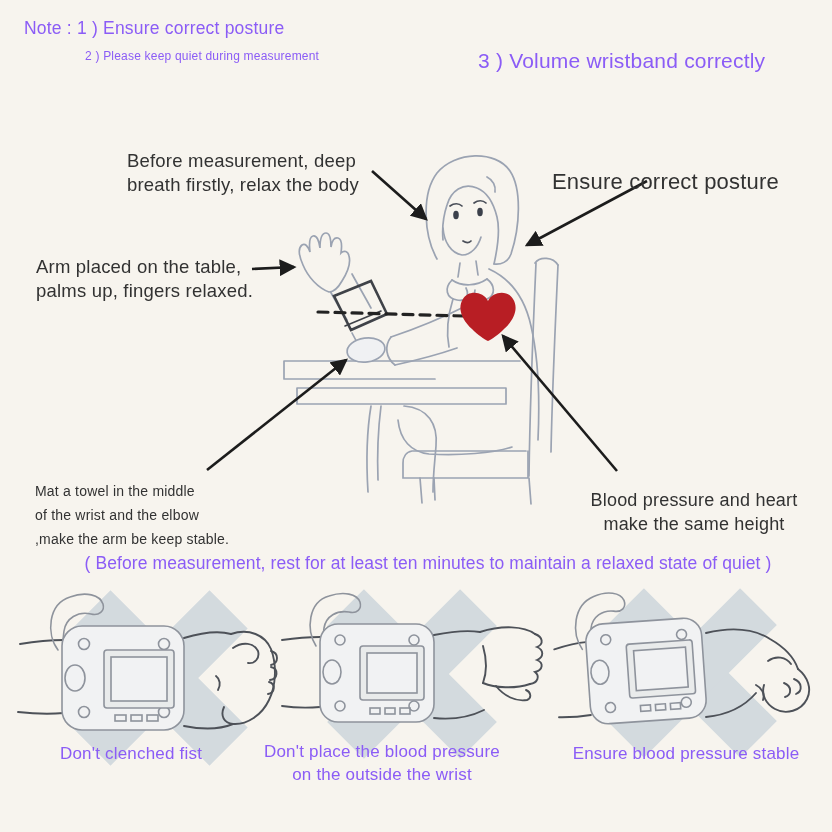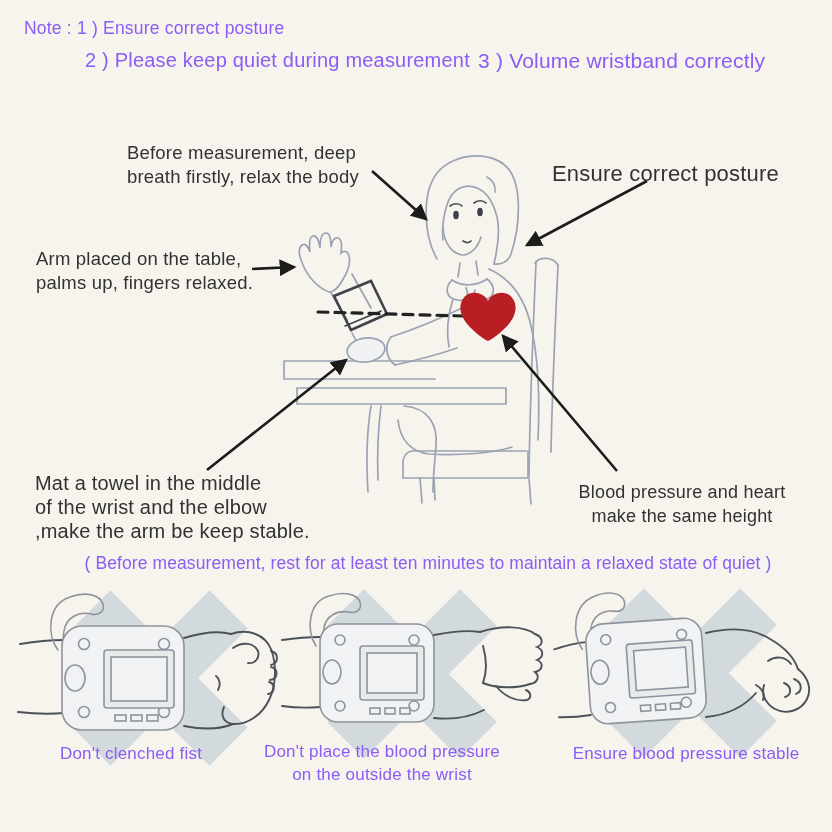--- a/index.html
+++ b/index.html
@@ -8,29 +8,29 @@
     background:#f7f4ee;
     font-family:"Liberation Sans", sans-serif;
     position:relative;overflow:hidden;
     color:#2f2f2f;
   }
   .abs{position:absolute;}
   .pre{white-space:pre-line;}
   
   .red{color:#8b5cf6;}
   .note-line1{left:24px;top:18px;font-size:17.5px;letter-spacing:.2px;}
-  .note-line2a{left:85px;top:49px;font-size:20px;letter-spacing:.2px;}
+  .note-line2a{left:85px;top:49px;font-size:12px;letter-spacing:.2px;}
   .note-line2b{left:478px;top:49px;font-size:21px;letter-spacing:.2px;}
   
-  .lbl{font-size:18.5px;line-height:23.5px;color:#323232;letter-spacing:.2px;}
+  .lbl{font-size:18.5px;line-height:23.5px;color:#323232;letter-spacing:.2px;margin-top:8px;}
   .lbl-breath{left:127px;top:141px;}
   .lbl-posture{left:552px;top:162px;font-size:22px;}
   .lbl-arm{left:36px;top:247px;}
-  .lbl-towel{left:35px;top:471px;font-size:20px;line-height:24px;}
-  .lbl-heart{left:556px;top:480px;width:252px;text-align:center;font-size:18px;line-height:24px;}
+  .lbl-towel{left:35px;top:471px;font-size:14px;line-height:24px;}
+  .lbl-heart{left:568px;top:480px;width:252px;text-align:center;font-size:18px;line-height:24px;}
   .rest-note{left:0;top:553px;width:832px;text-align:center;font-size:17.5px;letter-spacing:.1px;padding-left:12px;}
   .caption{font-size:17px;line-height:23px;text-align:center;letter-spacing:.2px;}
   .cap-1{left:25px;top:742px;width:212px;}
   .cap-2{left:253px;top:740px;width:258px;}
   .cap-3{left:548px;top:742px;width:276px;}
   svg{position:absolute;left:0;top:0;}
 </style>
 </head>
 <body>
 

